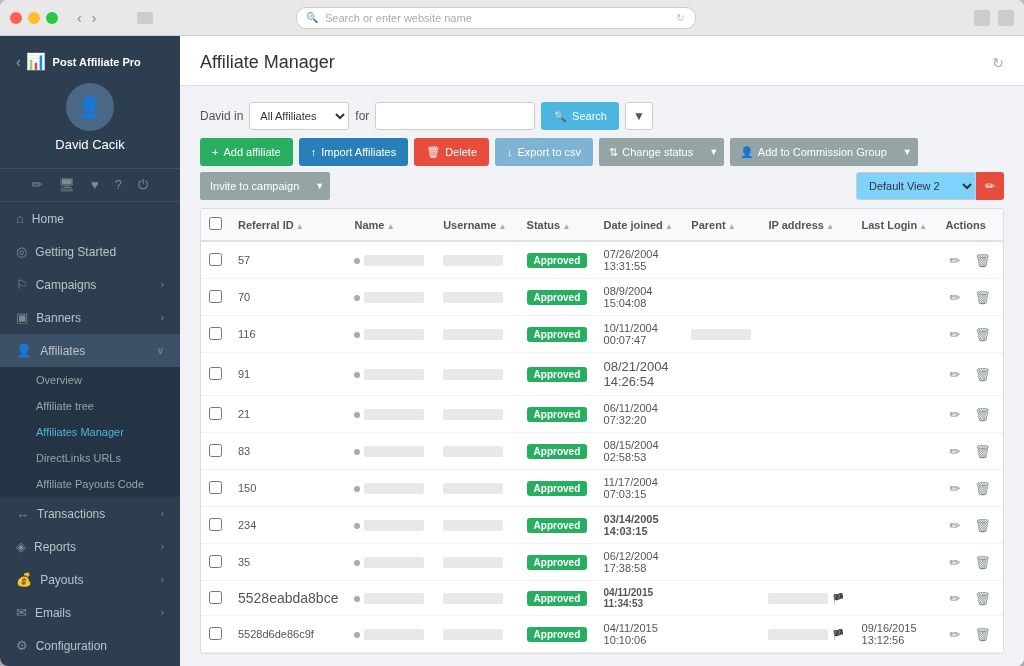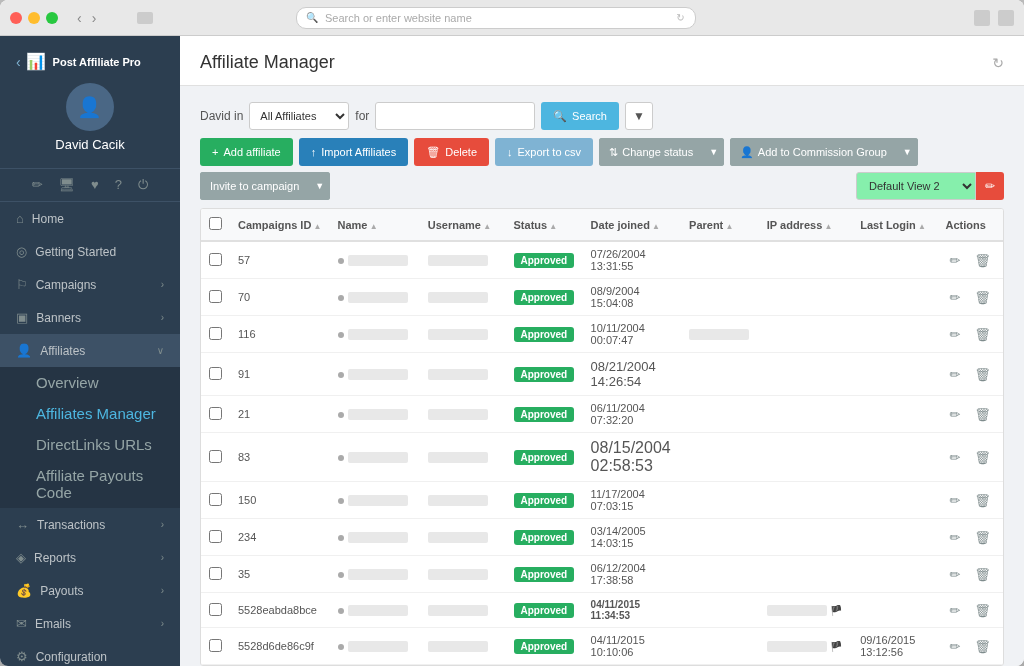--- a/index.html
+++ b/index.html
@@ -35,21 +35,21 @@
     .sidebar-username { color: #fff; font-size: 13px; font-weight: 500; }
     .sidebar-icons { display: flex; gap: 16px; padding: 8px 16px; justify-content: center; border-bottom: 1px solid #3d5166; }
     .sidebar-icon-btn { color: #7f8c8d; font-size: 13px; cursor: pointer; }
     .sidebar-nav { flex: 1; }
     .nav-item { display: flex; align-items: center; justify-content: space-between; padding: 9px 16px; color: #bdc3c7; font-size: 12px; cursor: pointer; transition: background 0.15s; }
     .nav-item.active { background: #3d5166; }
     .nav-item-inner { display: flex; align-items: center; gap: 8px; }
     .nav-icon { font-size: 13px; color: #7f8c8d; }
     .nav-arrow { font-size: 10px; color: #7f8c8d; }
     .sub-nav { background: #253444; }
-    .sub-nav-item { padding: 7px 16px 7px 36px; color: #95a5a6; font-size: 15px; cursor: pointer; }
+    .sub-nav-item { padding: 7px 16px 7px 36px; color: #95a5a6; font-size: 11px; cursor: pointer; }
     .sub-nav-item.active { color: #4db6e0; }
 
     
     .main { flex: 1; background: #f0f2f5; overflow: hidden; display: flex; flex-direction: column; }
     .main-header { background: #fff; padding: 16px 20px 12px; border-bottom: 1px solid #e0e0e0; flex-shrink: 0; display: flex; justify-content: space-between; align-items: center; }
     .main-title { font-size: 18px; font-weight: 400; color: #333; }
     .main-header-actions { display: flex; gap: 8px; }
     .header-icon-btn { color: #aaa; font-size: 14px; cursor: pointer; }
 
     .content { flex: 1; overflow-y: auto; padding: 16px 20px; }
@@ -64,21 +64,21 @@
     .btn-success { background: #27ae60; color: #fff; }
     .btn-info { background: #2980b9; color: #fff; }
     .btn-danger { background: #e74c3c; color: #fff; }
     .btn-secondary { background: #7fb3d3; color: #fff; }
     .filter-btn { height: 28px; width: 28px; background: #fff; border: 1px solid #ccc; border-radius: 3px; display: flex; align-items: center; justify-content: center; cursor: pointer; color: #555; }
 
     .action-row { display: flex; align-items: center; gap: 6px; margin-bottom: 8px; flex-wrap: wrap; }
     .btn-with-dropdown { display: inline-flex; align-items: center; height: 28px; border-radius: 3px; overflow: hidden; }
     .btn-with-dropdown .btn-main { padding: 0 10px; font-size: 11px; cursor: pointer; display: flex; align-items: center; gap: 4px; border: none; height: 100%; }
     .btn-with-dropdown .btn-caret { padding: 0 6px; border-left: 1px solid rgba(255,255,255,0.3); font-size: 9px; cursor: pointer; border: none; height: 100%; display: flex; align-items: center; }
-    .view-select { height: 28px; border: 1px solid #ccc; border-radius: 3px 0 0 3px; padding: 0 8px; font-size: 11px; color: #333; background: #86efac; min-width: 120px; }
+    .view-select { height: 28px; border: 1px solid #ccc; border-radius: 3px 0 0 3px; padding: 0 8px; font-size: 11px; color: #333; background: #7dd3fc; min-width: 120px; }
     .view-edit-btn { height: 28px; width: 28px; background: #e74c3c; color: #fff; border: none; border-radius: 0 3px 3px 0; cursor: pointer; display: flex; align-items: center; justify-content: center; font-size: 12px; }
     .view-controls { margin-left: auto; display: flex; align-items: center; }
     .show-commissions { color: #4db6e0; font-size: 11px; cursor: pointer; text-decoration: none; }
 
     
     .table-container { background: #fff; border-radius: 3px; border: 1px solid #ddd; overflow: hidden; }
     table { width: 100%; border-collapse: collapse; font-size: 11px; }
     thead tr { background: #f8f9fa; border-bottom: 2px solid #e0e0e0; }
     thead th { padding: 8px 8px; text-align: left; color: #555; font-weight: 600; white-space: nowrap; font-size: 11px; }
     thead th.sortable { cursor: pointer; }
@@ -178,20 +178,21 @@
         </div>
         <div class="nav-item active">
           <div class="nav-item-inner">
             <span class="nav-icon">👤</span>
             <span>Affiliates</span>
           </div>
           <span class="nav-arrow">∨</span>
         </div>
         <div class="sub-nav">
           <div class="sub-nav-item">Overview</div>
+          <div class="sub-nav-item">Affiliate tree</div>
           <div class="sub-nav-item active">Affiliates Manager</div>
           <div class="sub-nav-item">DirectLinks URLs</div>
           <div class="sub-nav-item">Affiliate Payouts Code</div>
         </div>
         <div class="nav-item">
           <div class="nav-item-inner">
             <span class="nav-icon">↔</span>
             <span>Transactions</span>
           </div>
           <span class="nav-arrow">›</span>
@@ -303,21 +304,21 @@
             </button>
           </div>
         </div>
 
 
         <div class="table-container">
           <table>
             <thead>
               <tr>
                 <th class="checkbox-cell"><input type="checkbox" style=""></th>
-                <th class="sortable col-referral">Campaigns ID</th>
+                <th class="sortable col-referral">Referral ID</th>
                 <th class="sortable col-name">Name</th>
                 <th class="sortable col-username">Username</th>
                 <th class="sortable col-status">Status</th>
                 <th class="sortable col-date">Date joined</th>
                 <th class="sortable col-parent">Parent</th>
                 <th class="sortable col-ip">IP address</th>
                 <th class="sortable col-login">Last Login</th>
                 <th class="col-actions">Actions</th>
               </tr>
             </thead>
@@ -482,21 +483,21 @@
           <span style="width:6px;height:6px;background:#aaa;border-radius:50%;display:inline-block;"></span>
           <span class="blurred" style="font-size:10px;">&nbsp;&nbsp;&nbsp;&nbsp;&nbsp;&nbsp;&nbsp;&nbsp;</span>
         </span>
       </td>
       <td>
         <span class="blurred" style="font-size:10px;">&nbsp;&nbsp;&nbsp;&nbsp;&nbsp;&nbsp;&nbsp;&nbsp;&nbsp;&nbsp;</span>
       </td>
       <td>
         <span class="badge-approved">Approved</span>
       </td>
-      <td style="color:#555; font-size:16px;">08/15/2004 02:58:53</td>
+      <td style="color:#555; font-size:11px;">08/15/2004 02:58:53</td>
       <td style="color:#555; font-size:11px;"></td>
       <td>
         
       </td>
       <td style="color:#555; font-size:11px;"></td>
       <td>
         <div class="actions-cell">
           <button class="action-edit-btn">✏</button>
           <button class="action-delete-btn">🗑</button>
         </div>
@@ -542,21 +543,21 @@
           <span style="width:6px;height:6px;background:#aaa;border-radius:50%;display:inline-block;"></span>
           <span class="blurred" style="font-size:10px;">&nbsp;&nbsp;&nbsp;&nbsp;&nbsp;&nbsp;&nbsp;&nbsp;</span>
         </span>
       </td>
       <td>
         <span class="blurred" style="font-size:10px;">&nbsp;&nbsp;&nbsp;&nbsp;&nbsp;&nbsp;&nbsp;&nbsp;&nbsp;&nbsp;</span>
       </td>
       <td>
         <span class="badge-approved">Approved</span>
       </td>
-      <td style="color:#555; font-size:11px;">03/14/2005 14:03:15</td>
+      <td style="color:#555; font-size:11px;font-weight:bold;">03/14/2005 14:03:15</td>
       <td style="color:#555; font-size:11px;"></td>
       <td>
         
       </td>
       <td style="color:#555; font-size:11px;"></td>
       <td>
         <div class="actions-cell">
           <button class="action-edit-btn">✏</button>
           <button class="action-delete-btn">🗑</button>
         </div>
@@ -589,21 +590,21 @@
         <div class="actions-cell">
           <button class="action-edit-btn">✏</button>
           <button class="action-delete-btn">🗑</button>
         </div>
       </td>
     </tr>
                 <tr>
       <td class="checkbox-cell">
         <input type="checkbox" style="">
       </td>
-      <td style="color:#555; font-size:11px;">5528eabda8bce</td>
+      <td style="color:#555; font-size:14px;">5528eabda8bce</td>
       <td>
         <span style="display:inline-flex; align-items:center; gap:4px;">
           <span style="width:6px;height:6px;background:#aaa;border-radius:50%;display:inline-block;"></span>
           <span class="blurred" style="font-size:10px;">&nbsp;&nbsp;&nbsp;&nbsp;&nbsp;&nbsp;&nbsp;&nbsp;</span>
         </span>
       </td>
       <td>
         <span class="blurred" style="font-size:10px;">&nbsp;&nbsp;&nbsp;&nbsp;&nbsp;&nbsp;&nbsp;&nbsp;&nbsp;&nbsp;</span>
       </td>
       <td>

